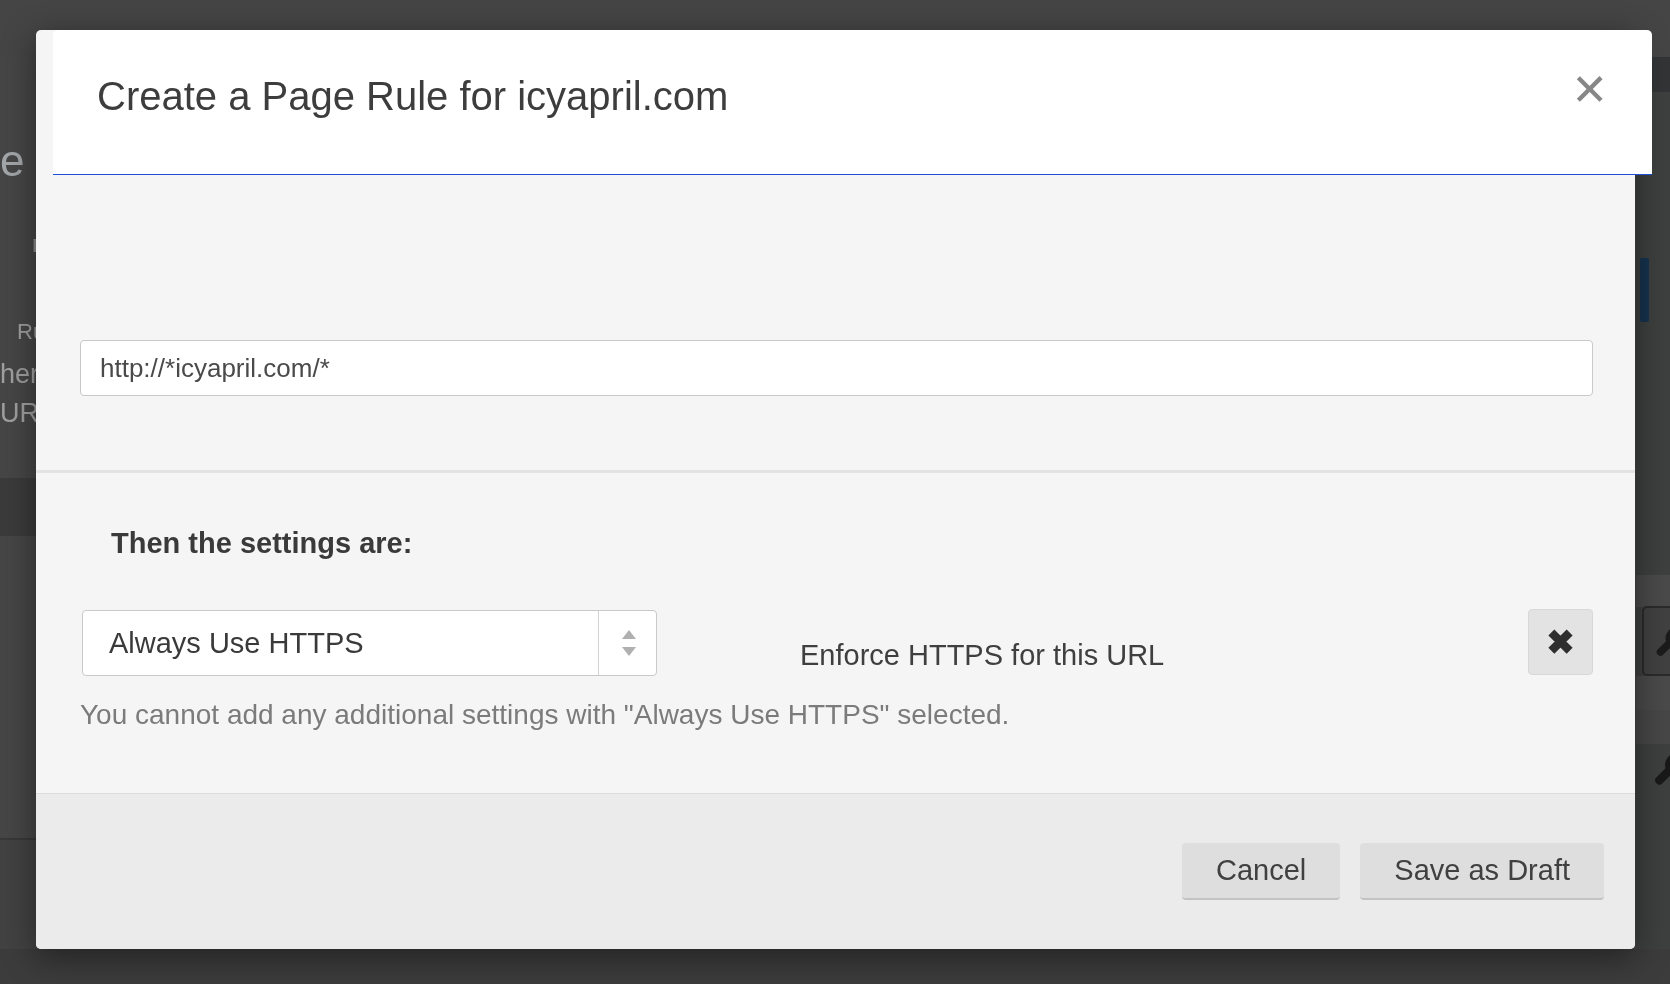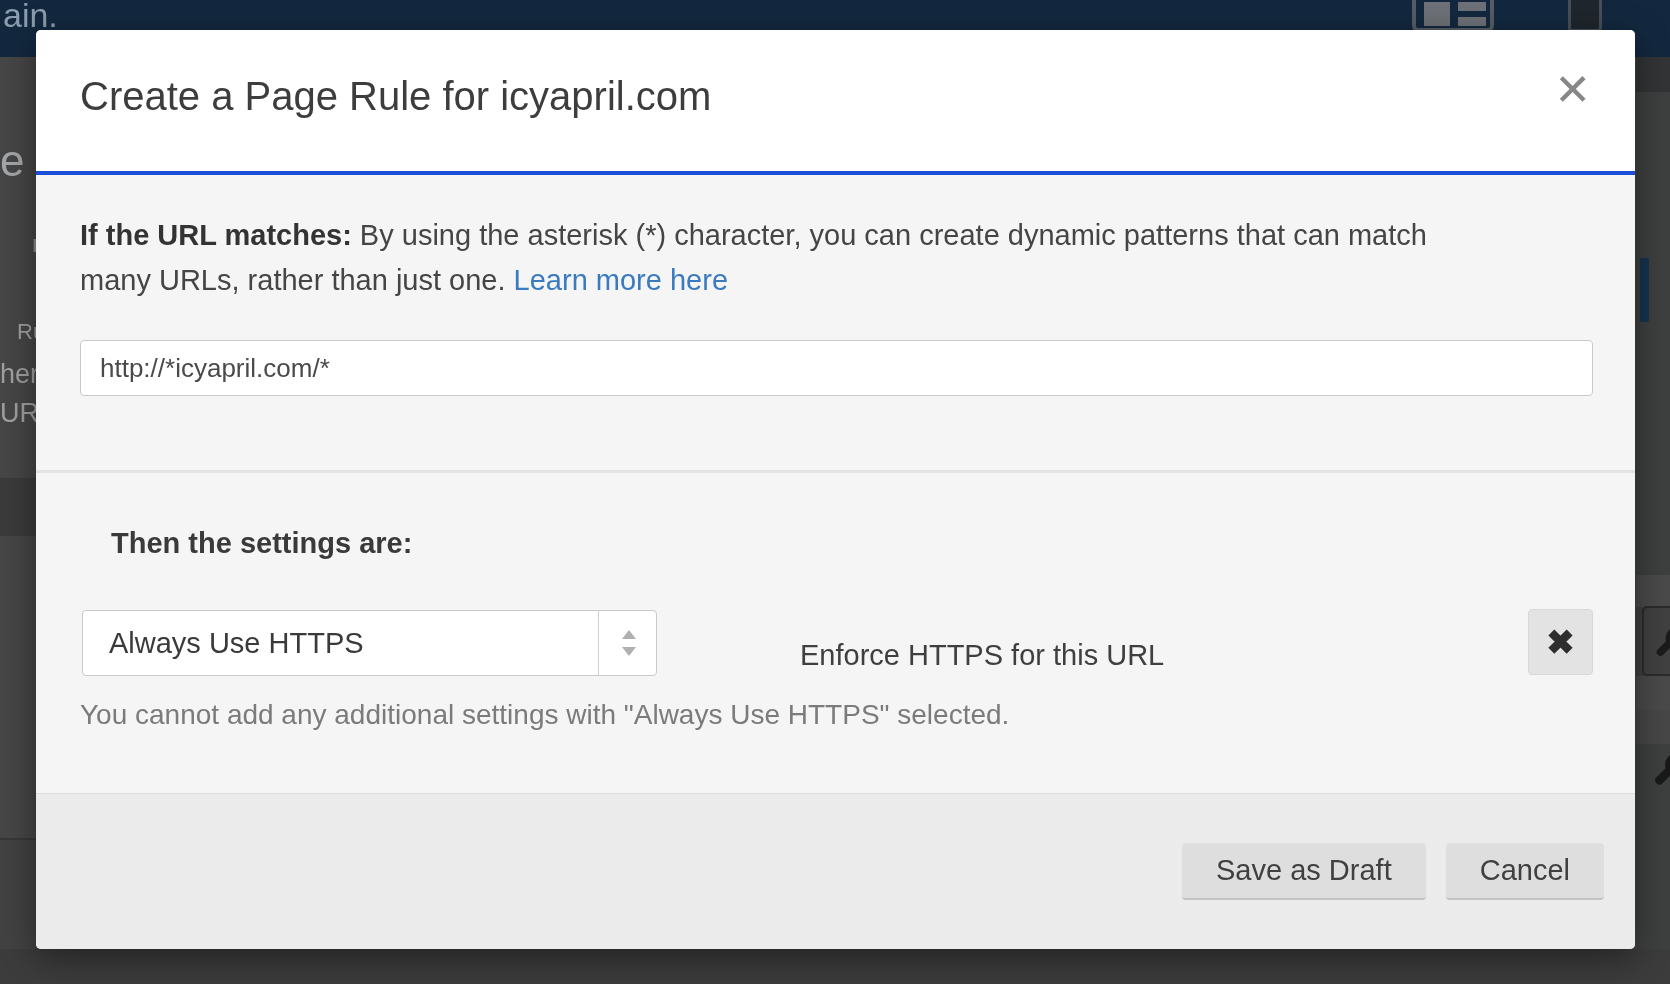--- a/index.html
+++ b/index.html
@@ -34,22 +34,22 @@
   .bg-right-band1 { position:absolute; left:1636px; top:575px; width:34px; height:32px; background:#4a4a4a; }
   .bg-right-band2 { position:absolute; left:1636px; top:676px; width:34px; height:34px; background:#4a4a4a; }
   .bg-right-band3 { position:absolute; left:1636px; top:710px; width:34px; height:34px; background:#474747; }
   .bg-wrench-btn { position:absolute; left:1642px; top:606px; width:44px; height:70px;
     background:#414141; border:2px solid #2b2b2b; border-radius:5px; }
   .wrench-svg { position:absolute; }
   .bg-bottom { position:absolute; left:0; top:949px; width:1670px; height:35px; background:#3c3c3c; }
   
   .modal { position:absolute; left:36px; top:30px; width:1599px; height:919px;
     background:#f5f5f5; border-radius:5px; box-shadow:0 8px 34px rgba(0,0,0,0.45); }
-  .modal-header { position:absolute; left:0; top:0; width:100%; height:145px;
-    background:#ffffff; border-radius:5px 5px 0 0; border-bottom:4px solid #1d4ed8; }
+  .modal-header { position:absolute; left:17px; top:0; width:100%; height:145px;
+    background:#ffffff; border-radius:5px 5px 0 0; border-bottom:1px solid #1d4ed8; }
   .modal-title { position:absolute; left:44px; top:44px; font-size:40px; color:#3d3d3d; }
   .modal-close { position:absolute; top:38px; right:44px; font-size:44px; color:#878787;
     line-height:1; cursor:pointer; font-weight:400; }
   .para { position:absolute; left:44px; top:183px; width:1412px; font-size:29px;
     line-height:45px; color:#454545; }
   .para b { color:#333333; }
   .link { color:#3a7bc0; cursor:pointer; text-decoration:none; }
   .url-input { position:absolute; left:44px; top:310px; width:1513px; height:56px;
     background:#ffffff; border:1px solid #c9c9c9; border-radius:4px;
     font-family:"Liberation Sans", sans-serif; font-size:26px; color:#4a4a4a; padding:0 0 0 19px; outline:none; }
@@ -77,29 +77,20 @@
   .btn { height:57px; border-radius:4px; font-family:"Liberation Sans", sans-serif;
     font-size:29px; cursor:pointer; }
   .btn-gray { background:#dedede; border:0; border-bottom:2px solid #c2c2c2; color:#404040; padding:0 34px; }
   .btn-green { background:#8cc63f; border:0; border-bottom:2px solid #79b32c; color:#ffffff; padding:0 36px; }
 </style>
 </head>
 <body>
 
 <div id="page">
 
-  <div class="bg-topbar">
-    <div class="bg-topbar-frag">ain.</div>
-    <div class="bg-layout-icon">
-      <div class="sq"></div>
-        <div class="bar1"></div>
-        <div class="bar2"></div>
-    </div>
-    <div class="bg-panel-icon"></div>
-  </div>
   <div class="bg-left"></div>
   <div class="bg-left-band1"></div>
   <div class="bg-left-seam"></div>
   <div class="bg-left-band2"></div>
   <div class="frag frag-e">e</div>
   <div class="frag frag-nav">nav</div>
   <div class="frag frag-ru">Ru</div>
   <div class="frag frag-will">here</div>
   <div class="frag frag-ur">UR</div>
   <div class="bg-right"></div>
@@ -118,23 +109,20 @@
   </svg>
   <div class="bg-bottom"></div>
 
   <div class="modal">
 
     <div class="modal-header">
       <div class="modal-title">Create a Page Rule for icyapril.com</div>
       <div class="modal-close">✕</div>
     </div>
 
-    <div class="para">
-      <b>If the URL matches:</b><span> By using the asterisk (*) character, you can create dynamic patterns that can match many URLs, rather than just one. </span><a class="link">Learn more here</a>
-    </div>
 
     <input class="url-input" type="text" value="http://*icyapril.com/*" style="">
 
     <div class="body-divider"></div>
 
     <div class="settings-heading">Then the settings are:</div>
 
     <div class="setting-row">
       <div class="setting-select">
         <div class="setting-select-value">Always Use HTTPS</div>
@@ -145,18 +133,18 @@
       </div>
       <div class="setting-desc">Enforce HTTPS for this URL</div>
       <div class="remove-btn">
         <span>✖</span>
       </div>
     </div>
 
     <div class="setting-note">You cannot add any additional settings with "Always Use HTTPS" selected.</div>
 
     <div class="modal-footer">
+      <button class="btn btn-gray">Cancel</button>
       <button class="btn btn-gray">Save as Draft</button>
-      <button class="btn btn-gray">Cancel</button>
     </div>
 
   </div>
 </div>
 
 </body></html>

